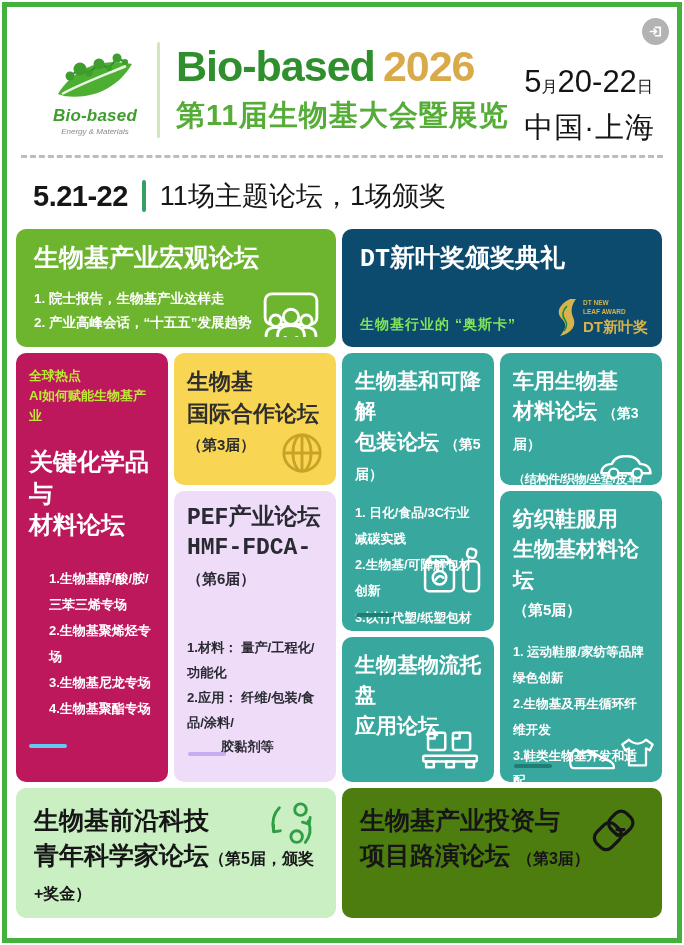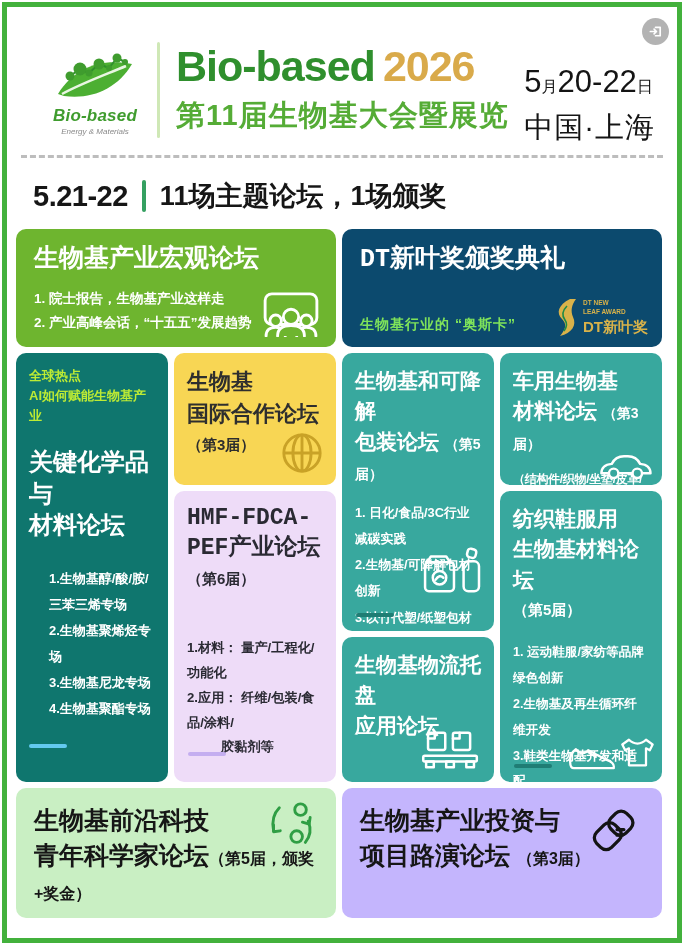--- a/index.html
+++ b/index.html
@@ -22,38 +22,38 @@
   .t2 { font-size:29px; font-weight:bold; color:#55ac36; margin-top:7px; letter-spacing:1px; }
   .when { margin-left:auto; padding-right:6px; color:#141414; font-weight:normal; white-space:nowrap;margin-top:32px; }
   .when .d1 { font-size:31px; } .when .unit { font-size:16px; }
   .when .d2 { font-size:29px; margin-top:8px; letter-spacing:1px; }
 
   .dashes { margin:16px 14px 0; border-top:3px dashed #bdbdbd; }
 
   .sec { display:flex; align-items:center; margin:20px 0 15px 26px; color:#161616; }
   .sec .sdate { font-size:29px; font-weight:bold; letter-spacing:-.5px; }
   .sec .bar { width:4px; height:32px; background:#35a061; margin:0 14px; border-radius:2px; }
-  .sec .ssum { font-size:27px; font-weight:bold; }
+  .sec .ssum { font-size:27px; font-weight:normal; }
 
   
   .grid { margin:0 9px; display:grid; grid-template-columns:152px 162px 152px 162px;
           grid-template-rows:118px 132px 140px 145px 130px; gap:6px; }
   .card { border-radius:10px; position:relative; overflow:hidden; padding:13px 13px; }
 
   .c-macro   { grid-column:1/3; grid-row:1; background:#6eb52f; color:#fff; padding:15px 18px; }
   .c-award   { grid-column:3/5; grid-row:1; background:#0c4a6e; color:#fff; padding:15px 18px; }
-  .c-chem    { grid-column:1;   grid-row:2/5; background:#0f766e; color:#fff; }
+  .c-chem    { grid-column:1;   grid-row:2/5; background:#be185d; color:#fff; }
   .c-intl    { grid-column:2;   grid-row:2; background:#f8d654; color:#2e2e2e; }
   .c-hmf     { grid-column:2;   grid-row:3/5; background:#eedcf8; color:#2a2a33; }
   .c-pack    { grid-column:3;   grid-row:2/4; background:#38a89e; color:#fff; }
   .c-pallet  { grid-column:3;   grid-row:4; background:#38a89e; color:#fff; }
   .c-auto    { grid-column:4;   grid-row:2; background:#38a89e; color:#fff; }
   .c-textile { grid-column:4;   grid-row:3/5; background:#38a89e; color:#fff; }
   .c-youth   { grid-column:1/3; grid-row:5; background:#c9efc3; color:#161616; padding:15px 18px; }
-  .c-invest  { grid-column:3/5; grid-row:5; background:#c4b5fd; color:#161616; padding:15px 18px; }
+  .c-invest  { grid-column:3/5; grid-row:5; background:#4d7c0f; color:#161616; padding:15px 18px; }
 
   .h1 { font-size:24px; font-weight:bold; line-height:1.3;font-family:Liberation Mono, monospace; }
   .h2 { font-size:21px; font-weight:bold; line-height:1.45; }
   .ed { font-size:14px; font-weight:bold; }
   .ed-line { font-size:15px; font-weight:bold; margin-top:6px; }
   .list { margin-top:10px; }
   .li { font-size:13.5px; line-height:1.8; font-weight:bold; }
   .li-sm { font-size:12.6px; line-height:2.05; font-weight:bold; }
   .mini-divider { width:38px; height:4px; border-radius:2px; }
   .icon-br { position:absolute; }
@@ -206,22 +206,22 @@
       <svg class="icon-br" style="right:12px;bottom:10px;" width="44" height="44" viewBox="0 0 46 46" fill="none" stroke="#c9a227" stroke-width="3">
         <circle cx="23" cy="23" r="19"></circle>
           <ellipse cx="23" cy="23" rx="9.5" ry="19"></ellipse>
         <line x1="4" y1="23" x2="42" y2="23"></line>
           <line x1="23" y1="4" x2="23" y2="42"></line>
       </svg>
     </div>
 
     <div class="card c-hmf">
       <div class="h1" style="font-size:23px;">
+        <div>PEF产业论坛</div>
         <div>HMF-FDCA-</div>
-        <div>PEF产业论坛</div>
       </div>
       <div class="ed-line">（第6届）</div>
       <div class="list">
         <div class="li">1.材料： 量产/工程化/功能化</div>
         <div class="li">2.应用： 纤维/包装/食品/涂料/</div>
         <div class="li indent">胶黏剂等</div>
       </div>
       <div class="mini-divider"></div>
     </div>
 

